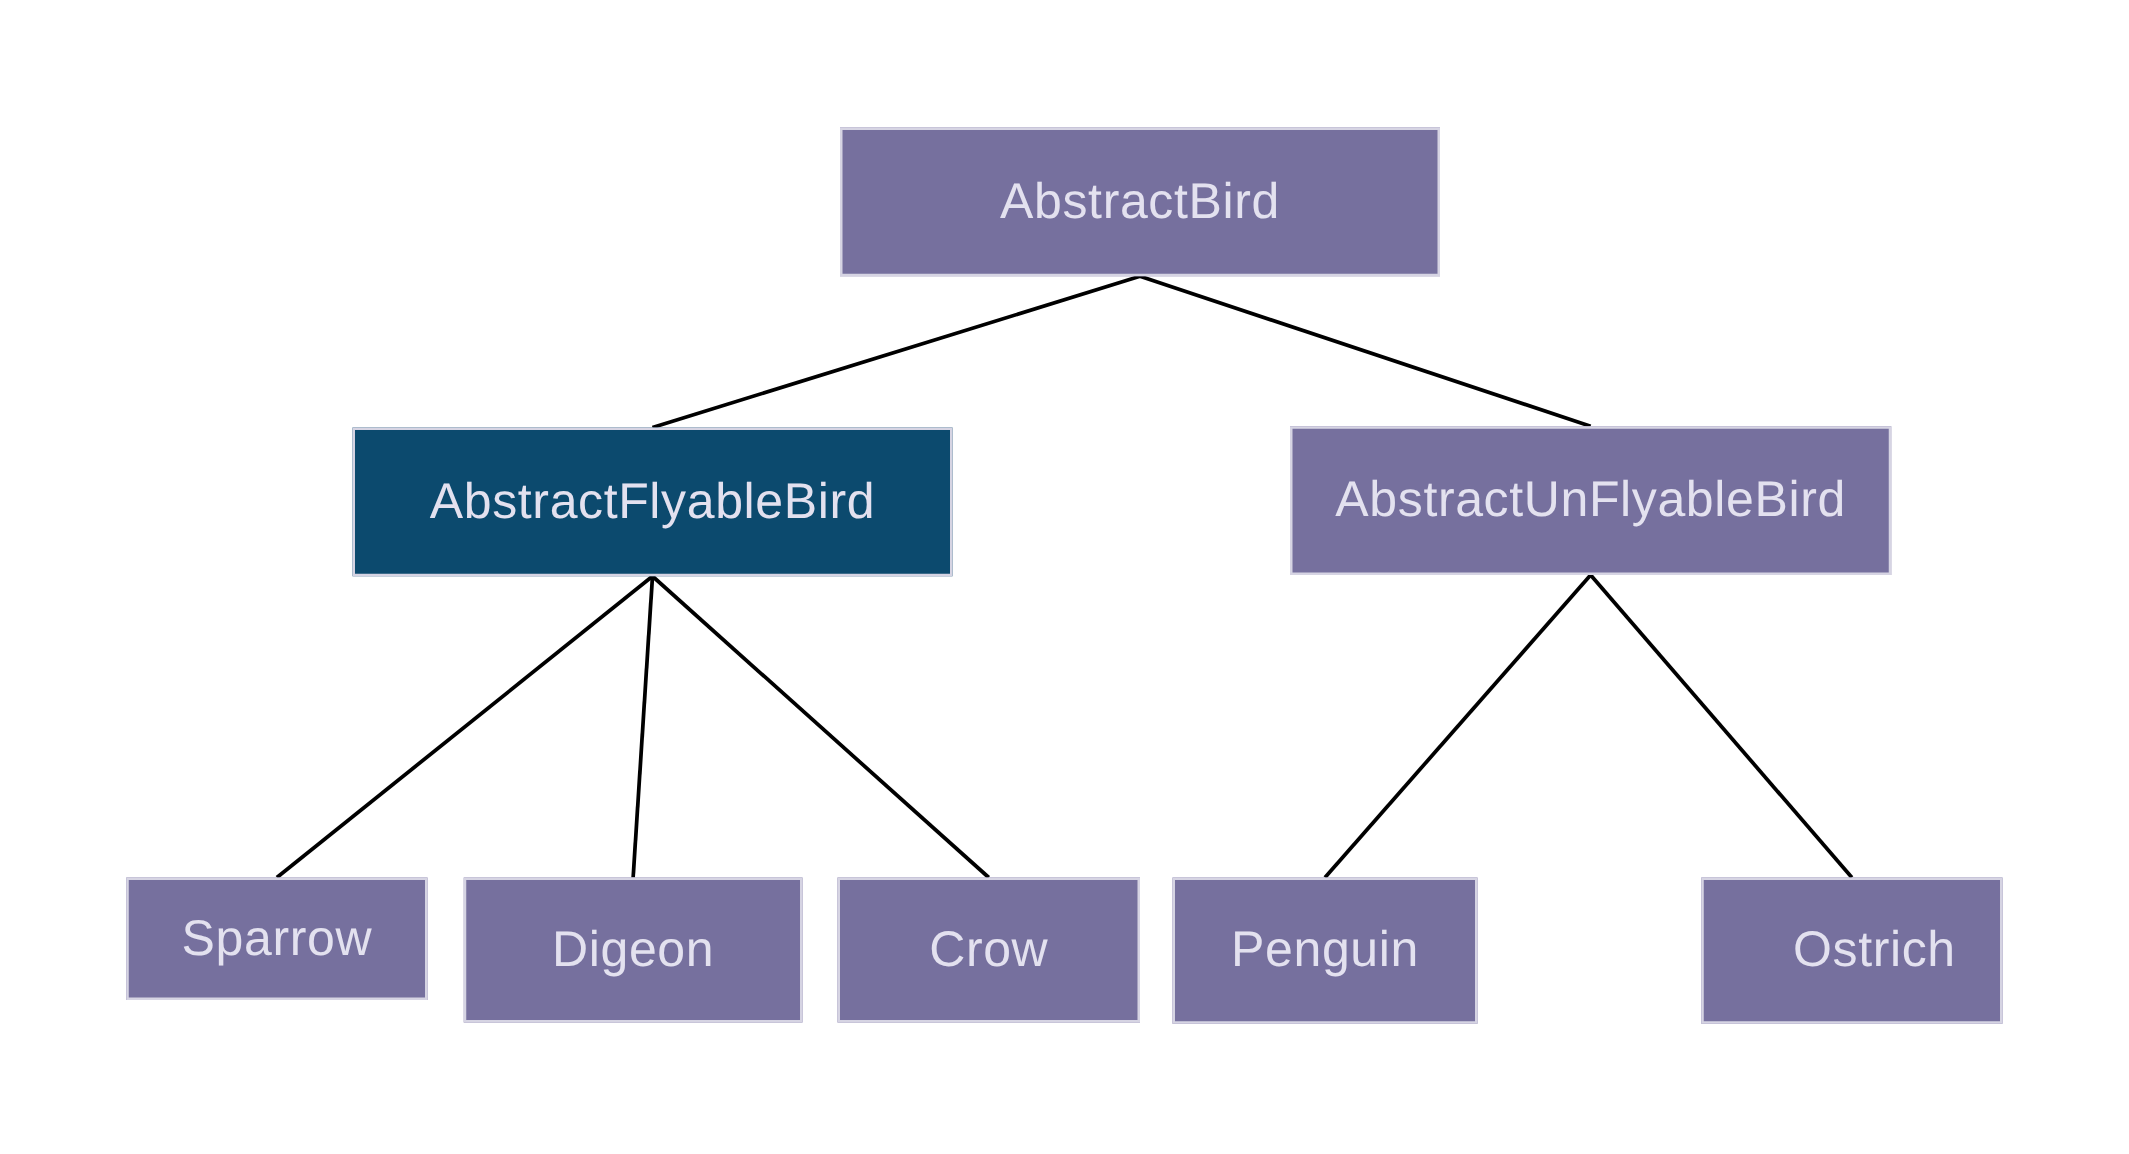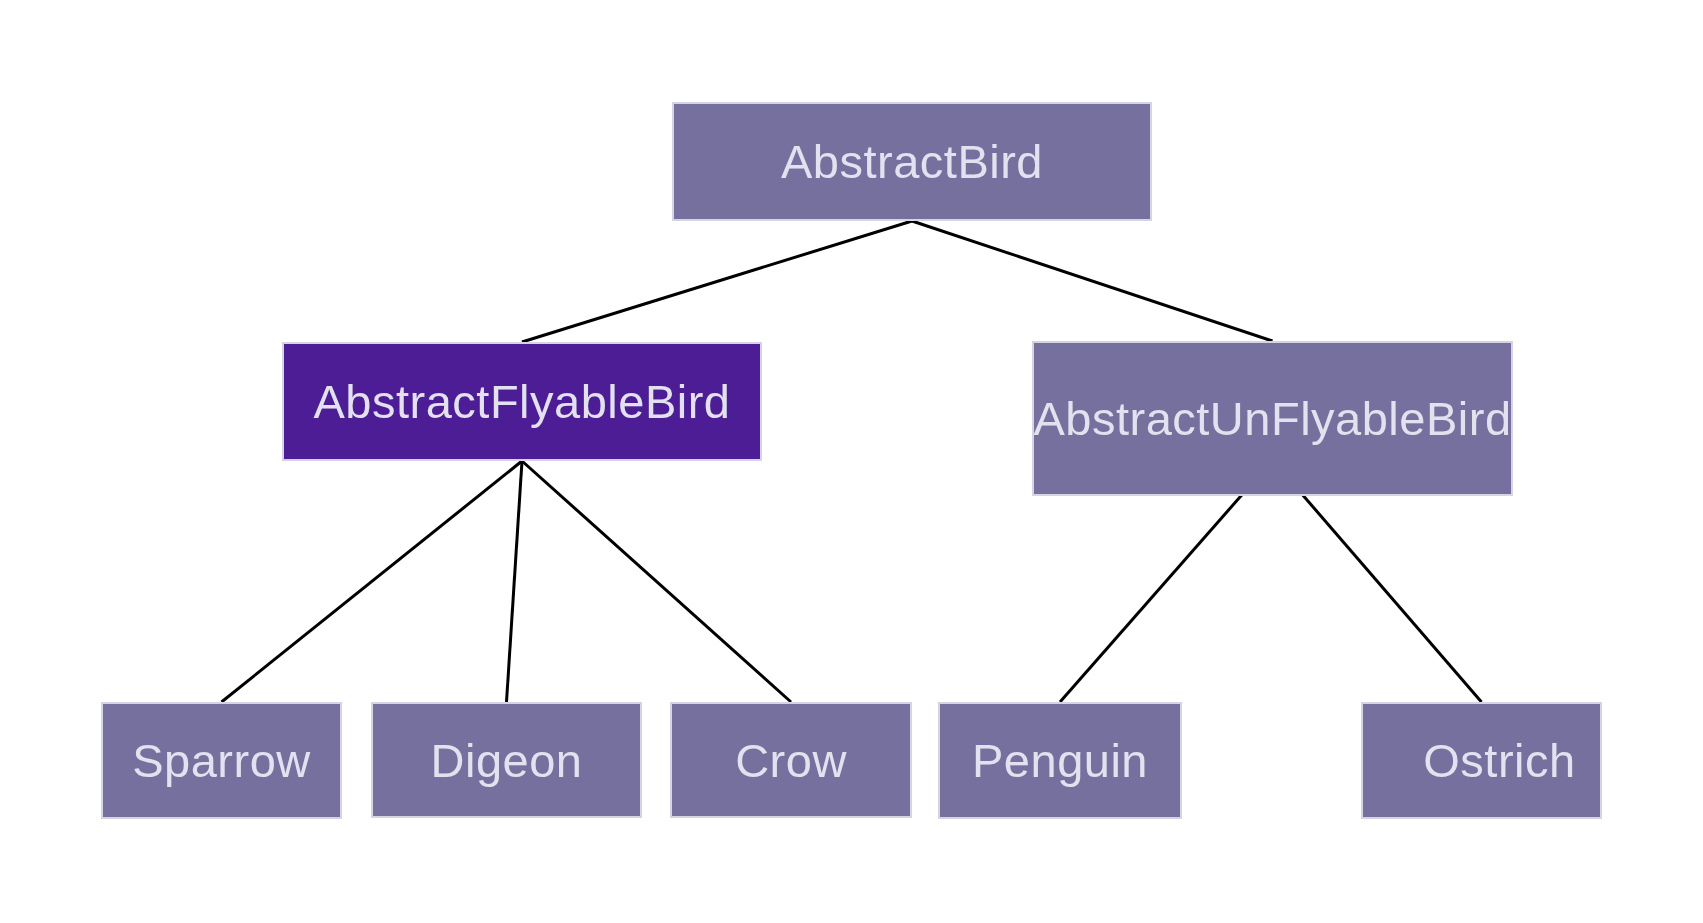--- a/index.html
+++ b/index.html
@@ -22,21 +22,21 @@
     width: 1703px;
     height: 923px;
     pointer-events: none;
   }
   .node {
     position: absolute;
     display: flex;
     align-items: center;
     justify-content: center;
     box-sizing: border-box;
-    font-size: 47px;
+    font-size: 40px;
     letter-spacing: 0.5px;
     white-space: nowrap;
     text-align: center;
   }
   .node .node-label {
     display: inline-block;
   }
 </style>
 </head>
 <body>
@@ -50,29 +50,29 @@
       <line x1="522" y1="461" x2="506.5" y2="702" stroke="#000000" stroke-width="3"></line>
       <line x1="522" y1="461" x2="791" y2="702" stroke="#000000" stroke-width="3"></line>
       <line x1="1272.5" y1="460" x2="1060" y2="702" stroke="#000000" stroke-width="3"></line>
       <line x1="1272.5" y1="460" x2="1481.5" y2="702" stroke="#000000" stroke-width="3"></line>
     </svg>
 
   <div class="node" style="left: 672px; top: 102px; width: 480px; height: 119px; background: rgb(118, 112, 158); color: rgb(227, 225, 239); border: 2px solid rgb(214, 212, 227);">
     <span class="node-label">AbstractBird</span>
   </div>
 
-  <div class="node" style="left: 282px; top: 342px; width: 480px; height: 119px; background: #4c1d95; color: rgb(227, 225, 239); border: 2px solid rgb(214, 212, 227); text-align: center;">
+  <div class="node" style="left: 282px; top: 342px; width: 480px; height: 119px; background: #0c4a6e; color: rgb(227, 225, 239); border: 2px solid rgb(214, 212, 227); text-align: center;">
     <span class="node-label">AbstractFlyableBird</span>
   </div>
 
-  <div class="node" style="left: 1032px; top: 341px; width: 481px; height: 155px; background: rgb(118, 112, 158); color: rgb(227, 225, 239); border: 2px solid rgb(214, 212, 227); text-align: center;">
+  <div class="node" style="left: 1032px; top: 341px; width: 481px; height: 119px; background: rgb(118, 112, 158); color: rgb(227, 225, 239); border: 2px solid rgb(214, 212, 227); text-align: center;">
     <span class="node-label">AbstractUnFlyableBird</span>
   </div>
 
-  <div class="node" style="left: 101px; top: 702px; width: 241px; height: 117px; background: rgb(118, 112, 158); color: rgb(227, 225, 239); border: 2px solid rgb(214, 212, 227);">
+  <div class="node" style="left: 101px; top: 702px; width: 241px; height: 98px; background: rgb(118, 112, 158); color: rgb(227, 225, 239); border: 2px solid rgb(214, 212, 227);">
     <span class="node-label">Sparrow</span>
   </div>
 
   <div class="node" style="left: 371px; top: 702px; width: 271px; height: 116px; background: rgb(118, 112, 158); color: rgb(227, 225, 239); border: 2px solid rgb(214, 212, 227); text-align: center;">
     <span class="node-label">Digeon</span>
   </div>
 
   <div class="node" style="left: 670px; top: 702px; width: 242px; height: 116px; background: rgb(118, 112, 158); color: rgb(227, 225, 239); border: 2px solid rgb(214, 212, 227);">
     <span class="node-label">Crow</span>
   </div>

